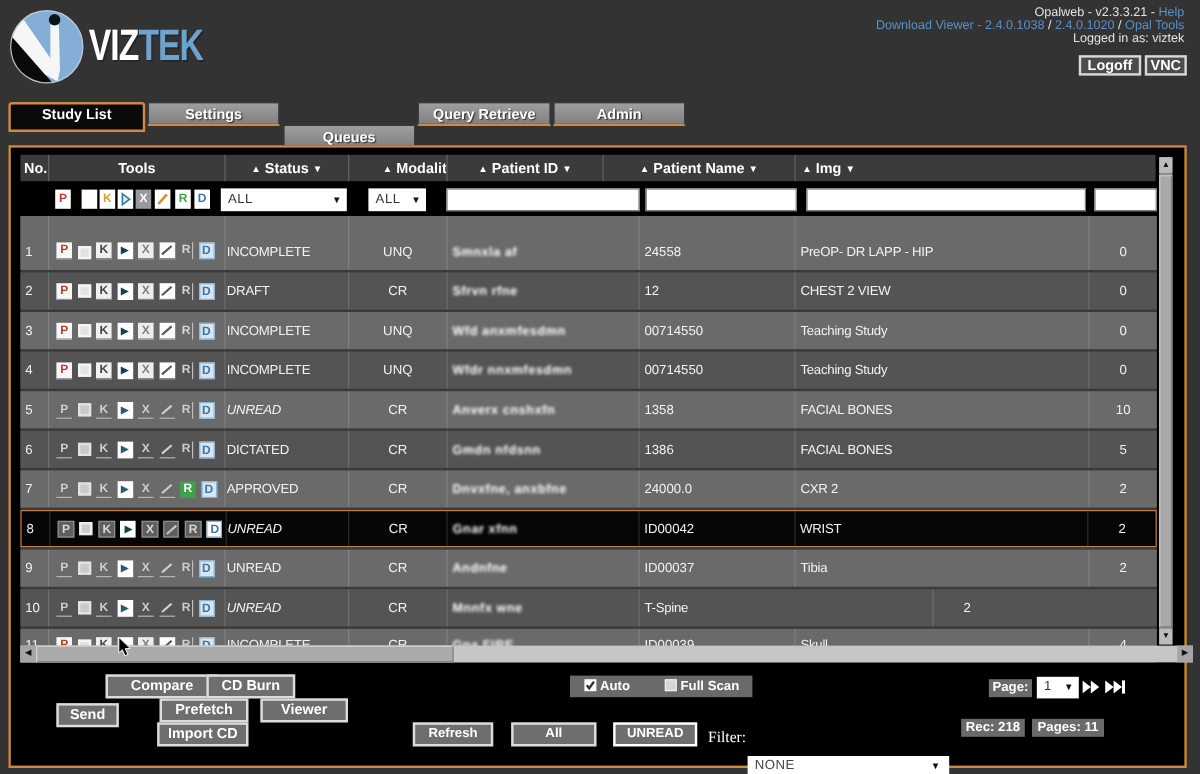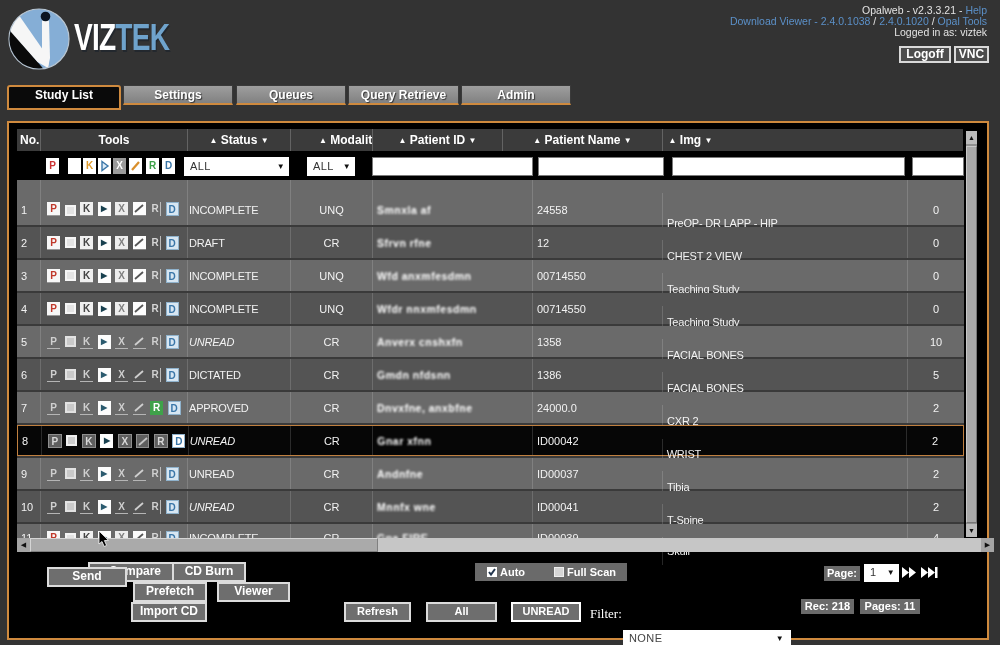--- a/index.html
+++ b/index.html
@@ -56,21 +56,21 @@
 .row.r1 .c { align-items:flex-end; padding-bottom:9px; }
 .row .c:first-child { border-left:none; }
 .odd  { background:#6a6a6a; }
 .even { background:#545454; }
 .c.no { width:23px; padding-left:4px; }
 .c.tools { width:147px; }
 .c.status { width:103px; padding-left:1px; letter-spacing:-0.2px; }
 .c.mod { width:82px; justify-content:center; }
 .c.name { width:160px; padding-left:4px; }
 .c.pid { width:130px; padding-left:4px; }
-.c.desc { width:245px; padding-left:4px; letter-spacing:-0.2px;margin-top:13px; }
+.c.desc { width:245px; padding-left:4px; letter-spacing:-0.2px; }
 .c.img { width:57px; justify-content:center; }
 .blur { filter:blur(1.3px); opacity:1; font-size:10.5px; letter-spacing:0.5px; font-weight:bold; color:#fff; }
 
 
 .ti { display:inline-block; width:13px; height:14px; margin-left:4.5px;
   font-weight:bold; font-size:10px; text-align:center; line-height:14px;
   vertical-align:middle; }
 .ti.first { margin-left:6px; }
 .tiP  { background:#f7f7f7; color:#c0392b; border-bottom:1px solid #999; }
 .tiPg { background:#e9e9e9; color:#8a8a8a; border-bottom:1px solid #999; }
@@ -139,21 +139,21 @@
   <div id="topinfo">
     Opalweb - v2.3.3.21 - <a>Help</a><br>
     <a>Download Viewer - 2.4.0.1038</a> / <a>2.4.0.1020</a> / <a>Opal Tools</a><br>
     Logged in as: viztek
   </div>
   <div id="btn-logoff">Logoff</div>
   <div id="btn-vnc">VNC</div>
 
   <div class="tab active" style="left:7px;   width:114px;">Study List</div>
   <div class="tab inactive" style="left:123px; width:110px;">Settings</div>
-  <div class="tab inactive" style="left:236px; width:110px;">Queues</div>
+  <div class="tab inactive" style="left:236px; width:110px;margin-top:19px;">Queues</div>
   <div class="tab inactive" style="left:348px; width:111px;">Query Retrieve</div>
   <div class="tab inactive" style="left:461px; width:110px;">Admin</div>
 
   <div id="main">
     <div id="thead">
       <div class="hc" style="width:23px;">No.</div>
       <div class="hc" style="width:147px;">Tools</div>
       <div class="hc" style="width:103px;"><span class="arr">▲</span> Status <span class="arr">▼</span></div>
       <div class="hc" style="width:82px;padding-left:28px;"><span class="arr">▲</span> Modality <span class="arr">▼</span></div>
       <div class="hc" style="width:130px;"><span class="arr">▲</span> Patient ID <span class="arr">▼</span></div>
@@ -402,21 +402,20 @@
                 <line x1="2" y1="10" x2="10" y2="3" stroke="#cfcfcf" stroke-width="1.8"></line>
               </svg></span>
             <span class="ti tiR">R</span>
             <span class="ti tiD">D</span>
           </div>
           <div class="c status" style="font-style:italic;">UNREAD</div>
           <div class="c mod">CR</div>
           <div class="c name">
             <span class="blur">Mnnfx wne</span>
           </div>
-          <div class="c pid">ID00041</div>
           <div class="c desc">T-Spine</div>
           <div class="c img">2</div>
         </div>
         <div class="row odd boxed" style="top:401px;height:28px;">
           <div class="c no">11</div>
           <div class="c tools">
             <span class="ti first tiP">P</span>
             <span class="ti tibox"></span>
             <span class="ti tiK">K</span>
             <span class="ti tiPl">▶</span>
@@ -444,21 +443,21 @@
       <div class="sbtn" style="top:393px;">▼</div>
     </div>
     <div id="hsb">
       <div class="sbtn" style="left:0;">◀</div>
       <div class="thumb"></div>
       <div class="sbtn" style="left:964px;">▶</div>
     </div>
 
     <div class="fbtn" style="left:79px;  top:439px; width:94px;">Compare</div>
     <div class="fbtn" style="left:163px; top:439px; width:74px;">CD Burn</div>
-    <div class="fbtn" style="left:38px;  top:444px; width:80px;">Send</div>
+    <div class="fbtn" style="left:38px;  top:463px; width:52px;">Send</div>
     <div class="fbtn" style="left:124px; top:459px; width:74px;">Prefetch</div>
     <div class="fbtn" style="left:208px; top:459px; width:73px;">Viewer</div>
     <div class="fbtn" style="left:122px; top:479px; width:76px;">Import CD</div>
 
     <div class="gbox" style="left:466px; top:440px; width:152px; height:18px; line-height:18px; text-align:left;">
       <span style="display:inline-block;width:10px;height:10px;background:#fff;margin:0 3px 0 12px;vertical-align:-1px;position:relative;">
         <svg width="10" height="10" style="position:absolute;left:0;top:0;">
             <path d="M2 5 L4 7.5 L8 2" stroke="#23364e" stroke-width="2" fill="none"></path>
           </svg>
       </span>Auto

